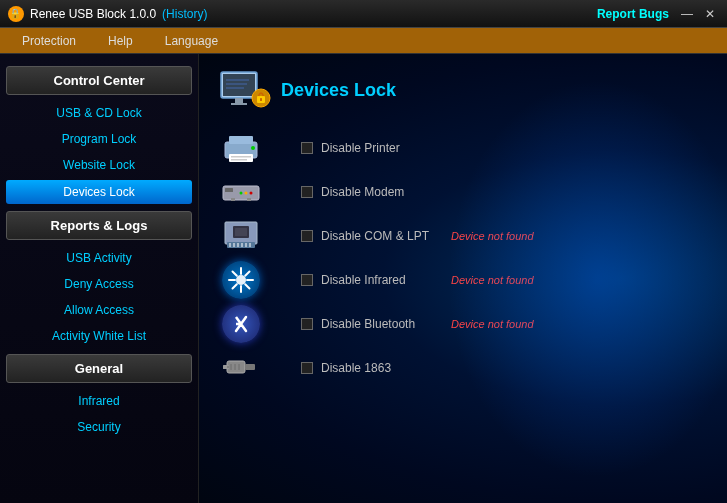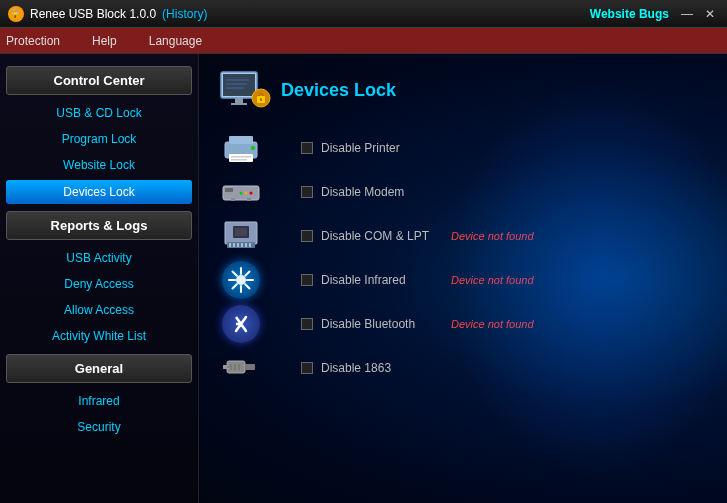--- a/index.html
+++ b/index.html
@@ -56,25 +56,25 @@
     }
     .win-controls {
       display: flex;
       gap: 4px;
       color: #ccc;
       font-size: 12px;
     }
 
     
     .menu-bar {
-      background: #7f1d1d;
+      background: #a16207;
       height: 26px;
       display: flex;
       align-items: center;
-      padding: 0 0;
+      padding: 0 16px;
       gap: 20px;
       border-bottom: 1px solid #333;
     }
     .menu-item {
       color: #ddd;
       font-size: 12px;
       cursor: pointer;
       padding: 2px 6px;
     }
 
@@ -225,21 +225,21 @@
 </head>
 <body>
 
 <div class="title-bar">
   <div class="title-bar-left">
     <div class="title-bar-icon">🔒</div>
     <span class="title-bar-text">Renee USB Block 1.0.0</span>
     <span class="title-bar-history">(History)</span>
   </div>
   <div class="title-bar-right">
-    <span class="report-bugs">Website Bugs</span>
+    <span class="report-bugs">Report Bugs</span>
     <div class="win-controls">
       <span style="cursor:pointer;padding:0 4px;">—</span>
       <span style="cursor:pointer;padding:0 4px;">✕</span>
     </div>
   </div>
 </div>
 
 <div class="menu-bar">
   <span class="menu-item">Protection</span>
   <span class="menu-item">Help</span>

